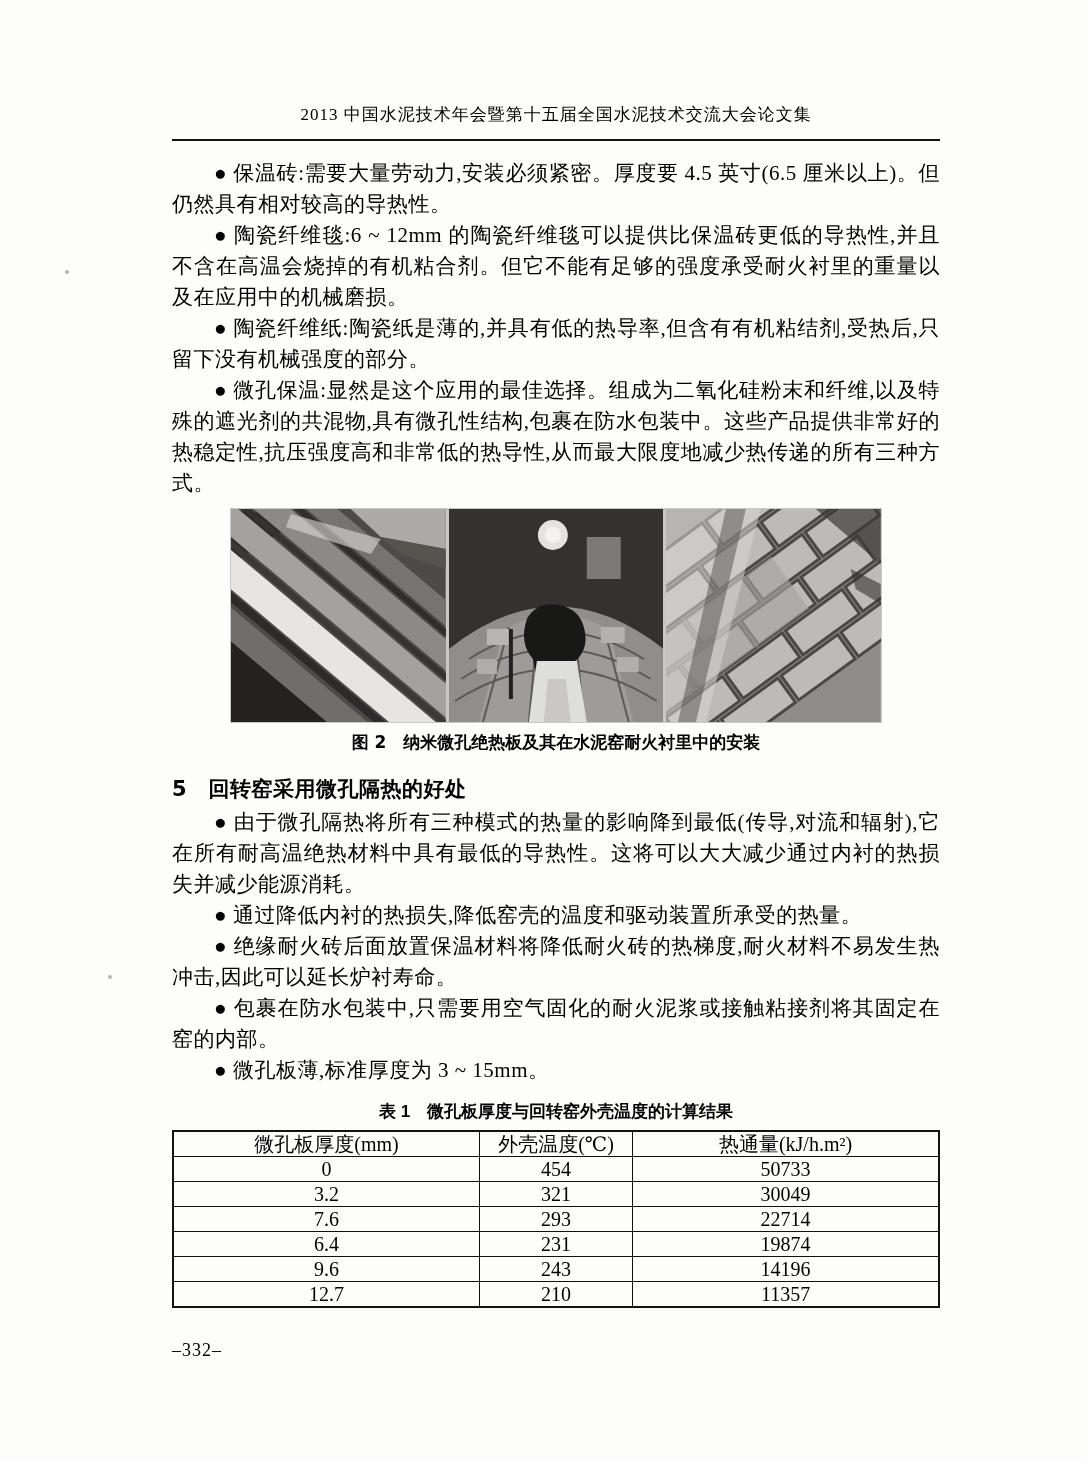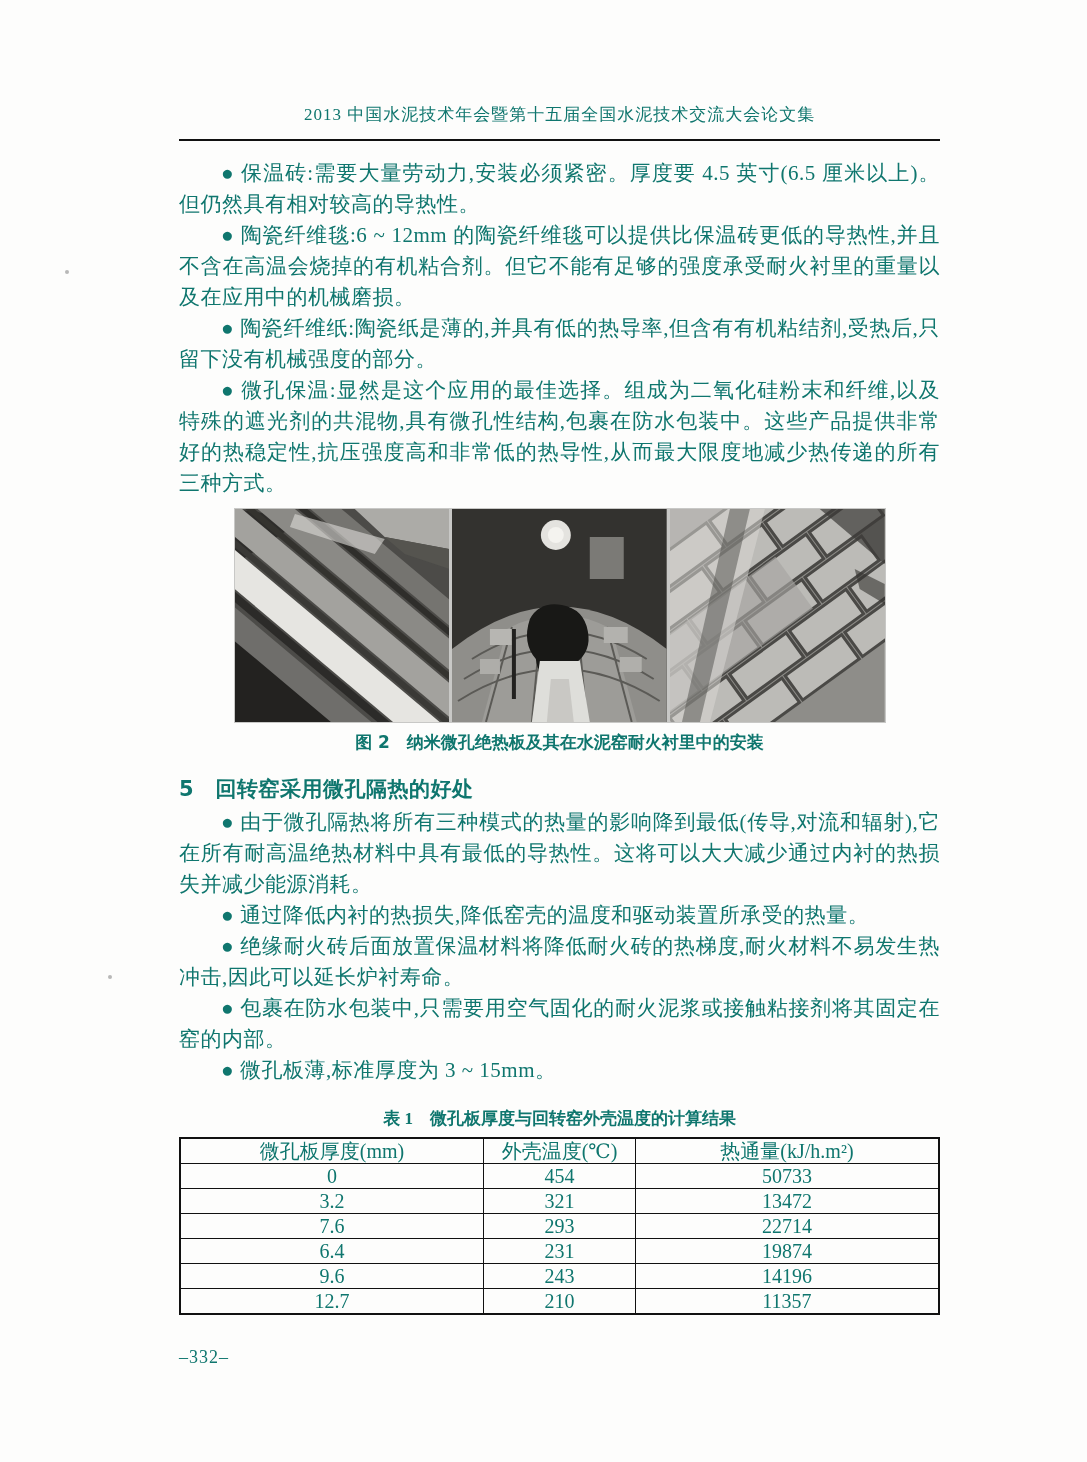--- a/index.html
+++ b/index.html
@@ -4,24 +4,23 @@
 <style>
   html, body { margin: 0; padding: 0; background: #e9e9e9; }
   * { box-sizing: border-box; }
 
   .page {
     position: relative;
     width: 1087px;
     height: 1462px;
     margin: 0 auto;
     background: #fdfdfc;
-    color: #0f766e;
+    color: #000000;
     font-family: "Liberation Serif", "DejaVu Serif", serif;
     overflow: hidden;
-    padding-left: 7px;
   }
 
   .content {
     padding: 104px 147px 0 172px; 
   }
 
   .doc-header {
     text-align: center;
     font-size: 17px;
     line-height: 22px;
@@ -73,23 +72,23 @@
     font-family: "DejaVu Sans", "Liberation Sans", sans-serif;
     font-weight: bold;
     font-size: 21px;
     line-height: 31px;
     letter-spacing: 0.5px;
   }
 
   .section-bullets { margin-top: 2px; }
 
   .table-caption {
-    margin-top: 21px;
+    margin-top: 14px;
     text-align: center;
-    font-family: Liberation Serif, serif;
+    font-family: Liberation Sans, sans-serif;
     font-weight: bold;
     font-size: 17px;
     line-height: 24px;
   }
 
   table.data-table {
     width: 100%;
     margin-top: 6px;
     border-collapse: collapse;
     border: 2.5px solid #111;
@@ -262,21 +261,21 @@
       </thead>
       <tbody>
         <tr>
           <td>0</td>
           <td>454</td>
           <td>50733</td>
         </tr>
         <tr>
           <td>3.2</td>
           <td>321</td>
-          <td>13472</td>
+          <td>30049</td>
         </tr>
         <tr>
           <td>7.6</td>
           <td>293</td>
           <td>22714</td>
         </tr>
         <tr>
           <td>6.4</td>
           <td>231</td>
           <td>19874</td>

